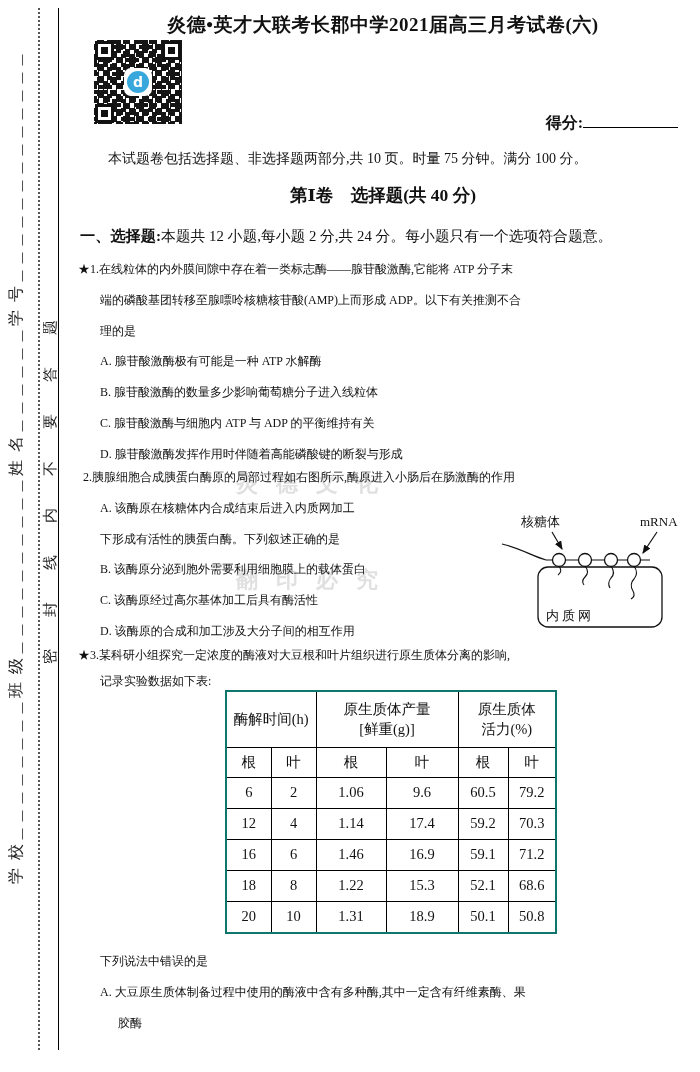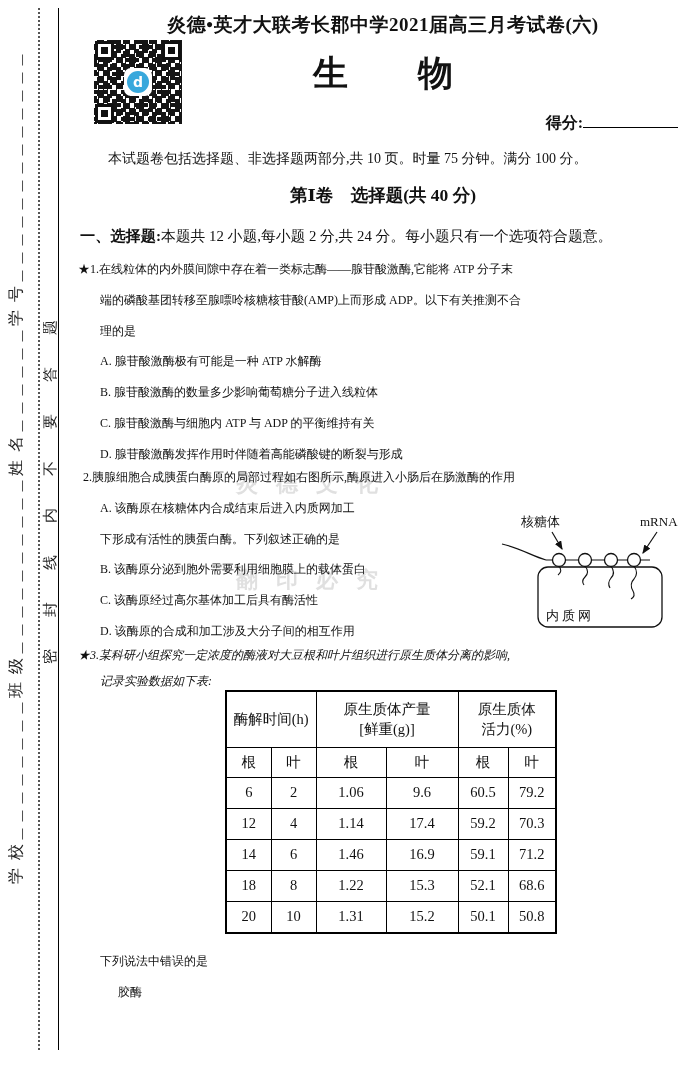--- a/index.html
+++ b/index.html
@@ -38,42 +38,42 @@
   .section-note{position:absolute;top:226px;left:0;font-size:14.8px;white-space:nowrap;}
   .section-note b{font-size:15.2px;}
   .qblock{position:absolute;left:3px;width:606px;font-size:12px;}
   .qline{line-height:30.8px;white-space:nowrap;}
   .indent{margin-left:17px;}
   .starline{margin-left:-5px;}
   .wrap2{margin-left:35px;}
   #q1{top:254px;}
   #q2{top:462px;}
   #q3{top:642px;}
-  #q3 .qline{line-height:26px;font-style:italic;}
+  #q3 .qline{line-height:26px;}
   #q3-after{top:946px;}
   
   .qr{position:absolute;left:14px;top:40px;width:88px;height:84px;
     background:
       repeating-conic-gradient(#151515 0% 25%, transparent 25% 50%) 0px 0px / 9px 9px,
       repeating-conic-gradient(#151515 0% 25%, #fff 25% 50%) 3px 4px / 13px 13px;
   }
   .qr-finder{position:absolute;width:19px;height:19px;border:3px solid #111;background:#fff;box-sizing:border-box;}
   .qr-finder>div{width:7px;height:7px;background:#111;margin:3px;}
   .qr-tl{left:1px;top:1px;}.qr-tr{right:1px;top:1px;}.qr-bl{left:1px;bottom:1px;}
   .qr-badge{position:absolute;left:30px;top:28px;width:28px;height:28px;background:#fff;border-radius:7px;
     display:flex;align-items:center;justify-content:center;}
   .qr-badge-circle{width:22px;height:22px;border-radius:50%;background:#38a8dc;color:#fff;
     font-family:"DejaVu Sans","Liberation Sans",sans-serif;font-weight:bold;font-size:14px;
     display:flex;align-items:center;justify-content:center;}
   
   .q2-figure{position:absolute;left:420px;top:506px;width:196px;height:128px;}
   .q2-figure svg text{font-size:13px;fill:#111;}
   
   .q3-table{position:absolute;left:145px;top:690px;border-collapse:collapse;table-layout:fixed;
-    border:2px solid #000000;font-size:14.5px;}
+    border:2px solid #0f766e;font-size:14.5px;}
   .q3-table td{border:1px solid #000;text-align:center;vertical-align:middle;padding:0;line-height:1.35;}
   .q3-table .hrow td{height:55px;}
   .q3-table .srow td{height:29px;}
   .q3-table .drow td{height:30px;}
   
   .page-footer{position:absolute;top:1038px;left:0;width:100%;text-align:left;font-size:11px;white-space:nowrap;margin-top:36px;}
 </style>
 </head>
 <body>
 
@@ -98,21 +98,20 @@
           <div></div>
         </div>
       <div class="qr-finder qr-bl">
           <div></div>
         </div>
       <div class="qr-badge">
         <div class="qr-badge-circle">d</div>
       </div>
     </div>
 
-    <div class="subject-title">生　　物</div>
 
     <div class="score-row">
       <span>得分:</span><span class="score-blank"></span>
     </div>
 
     <div class="paper-info">本试题卷包括选择题、非选择题两部分,共 10 页。时量 75 分钟。满分 100 分。</div>
 
     <div class="section-title">第Ⅰ卷　选择题(共 40 分)</div>
 
     <div class="section-note">
@@ -210,47 +209,48 @@
         </tr>
         <tr class="drow">
           <td>12</td>
           <td>4</td>
           <td>1.14</td>
           <td>17.4</td>
           <td>59.2</td>
           <td>70.3</td>
         </tr>
         <tr class="drow">
-          <td>14</td>
+          <td>16</td>
           <td>6</td>
           <td>1.46</td>
           <td>16.9</td>
           <td>59.1</td>
           <td>71.2</td>
         </tr>
         <tr class="drow">
           <td>18</td>
           <td>8</td>
           <td>1.22</td>
           <td>15.3</td>
           <td>52.1</td>
           <td>68.6</td>
         </tr>
         <tr class="drow">
           <td>20</td>
           <td>10</td>
           <td>1.31</td>
-          <td>15.2</td>
+          <td>18.9</td>
           <td>50.1</td>
           <td>50.8</td>
         </tr>
       </tbody>
     </table>
 
     <div class="qblock" id="q3-after">
       <div class="qline indent">下列说法中错误的是</div>
+      <div class="qline indent">A. 大豆原生质体制备过程中使用的酶液中含有多种酶,其中一定含有纤维素酶、果</div>
       <div class="qline wrap2">胶酶</div>
     </div>
 
     <div class="page-footer">生物试题(长郡版)第 1 页(共 10 页)</div>
 
   </div>
 </div>
 
 </body></html>

